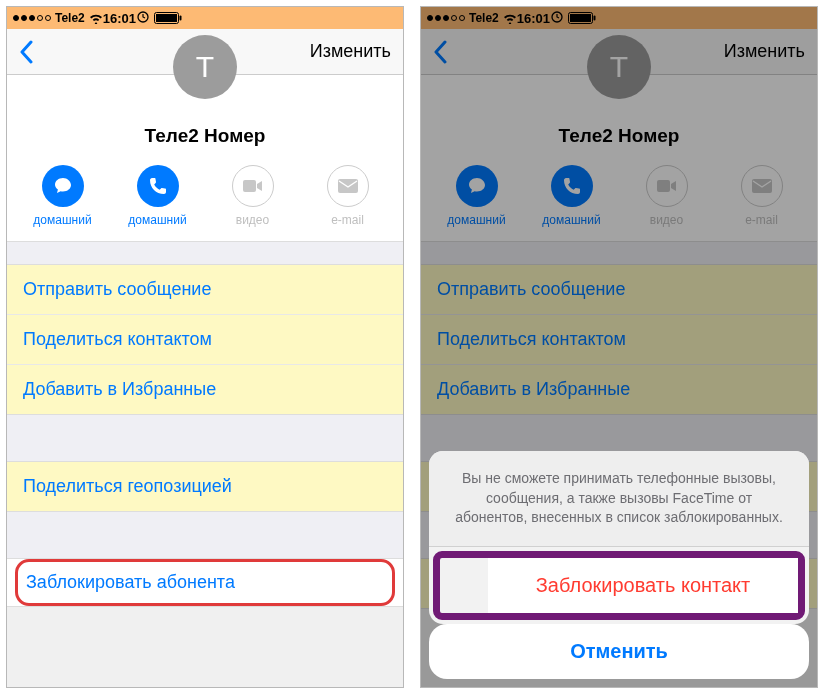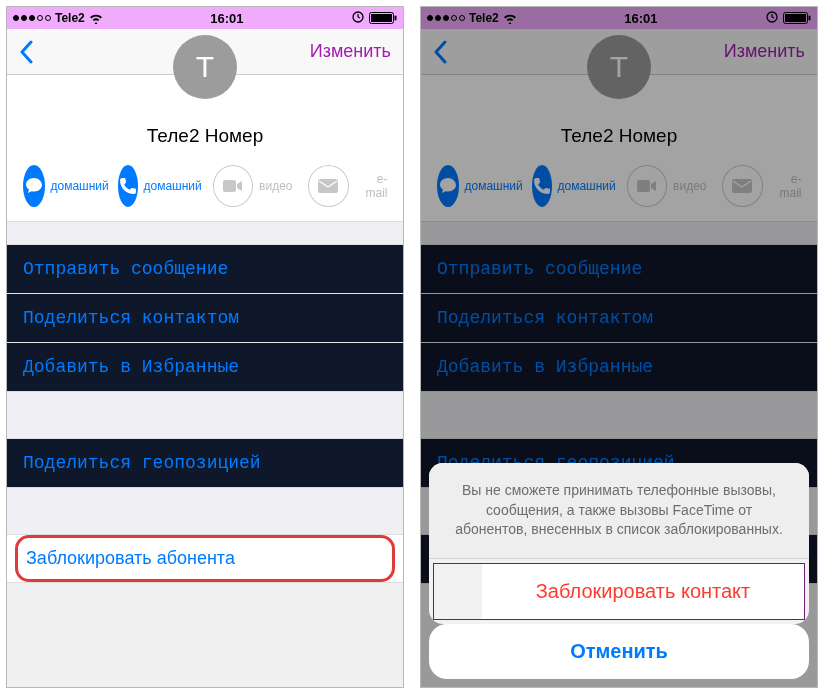--- a/index.html
+++ b/index.html
@@ -16,24 +16,23 @@
     width: 398px;
     height: 682px;
     border: 1px solid #b8b8b8;
     background: #f0f0f0;
     position: relative;
     overflow: hidden;
   }
   
   .status-bar {
     height: 22px;
-    background: #f0abfc;
+    background: #fdba74;
     display: flex;
     align-items: center;
-    justify-content: space-between;
     padding: 0 6px;
     font-size: 12px;
     font-weight: 600;
     color: #000;
   }
   .status-left, .status-right { display: flex; align-items: center; gap: 4px; }
   .dots { display: flex; gap: 2px; }
   .dot { width: 6px; height: 6px; border-radius: 50%; border: 1px solid #000; }
   .dot.fill { background: #000; }
   .wifi-icon svg, .battery-icon svg { display:block; }
@@ -41,64 +40,63 @@
     height: 46px;
     background: #f8f8f8;
     border-bottom: 1px solid #ccc;
     display: flex;
     align-items: center;
     justify-content: space-between;
     padding: 0 12px;
     position: relative;
   }
   .back-chevron { color: #007aff; font-size: 34px; font-weight: 300; line-height: 1; }
-  .edit-link { color: #a21caf; font-size: 18px; }
+  .edit-link { color: #000000; font-size: 18px; }
   .avatar {
     width: 64px; height: 64px; border-radius: 50%;
     background: #9c9c9c;
     display: flex; align-items: center; justify-content: center;
     color: #fff; font-size: 30px; font-weight: 400;
     position: absolute;
     left: 50%;
     transform: translateX(-50%);
     top: 28px;
     z-index: 2;
   }
   .header-white {
     background: #fff;
     padding-top: 50px;
     text-align: center;
     border-bottom: 1px solid #ddd;
   }
-  .contact-name { font-size: 19px; font-weight: 400; color: #000; padding-bottom: 10px; }
+  .contact-name { font-size: 19px; font-weight: 700; color: #000; padding-bottom: 10px; }
   .action-row {
     display: flex;
     justify-content: space-around;
     padding: 8px 8px 14px;
     background: #fff;
   }
-  .action-item { display: flex; align-items: center; gap: 6px; width: 80px; }
+  .action-item { display: flex; flex-direction: column; align-items: center; gap: 6px; width: 80px; }
   .action-circle {
     width: 42px; height: 42px; border-radius: 50%;
     display: flex; align-items: center; justify-content: center;
   }
   .circle-active { background: #007aff; color: #fff; }
   .circle-inactive { background: #fff; border: 1px solid #ccc; color: #c7c7c7; }
   .action-label { font-size: 12px; }
   .label-active { color: #007aff; }
   .label-inactive { color: #bfbfbf; text-align: right; }
 
   .list-group { background: #fff; border-top: 1px solid #ddd; border-bottom: 1px solid #ddd; }
   .list-item {
     padding: 14px 16px;
     font-size: 18px;
     color: #007aff;
-    background: #0f172a;
+    background: #fef9c3;
     border-bottom: 1px solid #e8e8e8;
-    font-family: Liberation Mono, monospace;
   }
   .list-item:last-child { border-bottom: none; }
   .spacer { height: 46px; background: #efeff4; }
   .spacer.small { height: 22px; }
 
   .highlight-red {
     border: 3px solid #e03a3a;
     border-radius: 14px;
     margin: 0 8px;
     padding: 10px 8px;
@@ -142,22 +140,22 @@
   .sheet-cancel {
     background: #fff;
     border-radius: 18px;
     padding: 16px;
     text-align: center;
     font-size: 20px;
     font-weight: 600;
     color: #007aff;
   }
   .highlight-red-sheet {
-    border: 1px solid #701a75;
-    border-radius: 0;
+    border: 7px solid #701a75;
+    border-radius: 9px;
     margin: 4px;
     padding-left: 48px;
   }
 </style>
 </head>
 <body>
 
 <div class="phone">
   <div class="status-bar">
     <div class="status-left">

